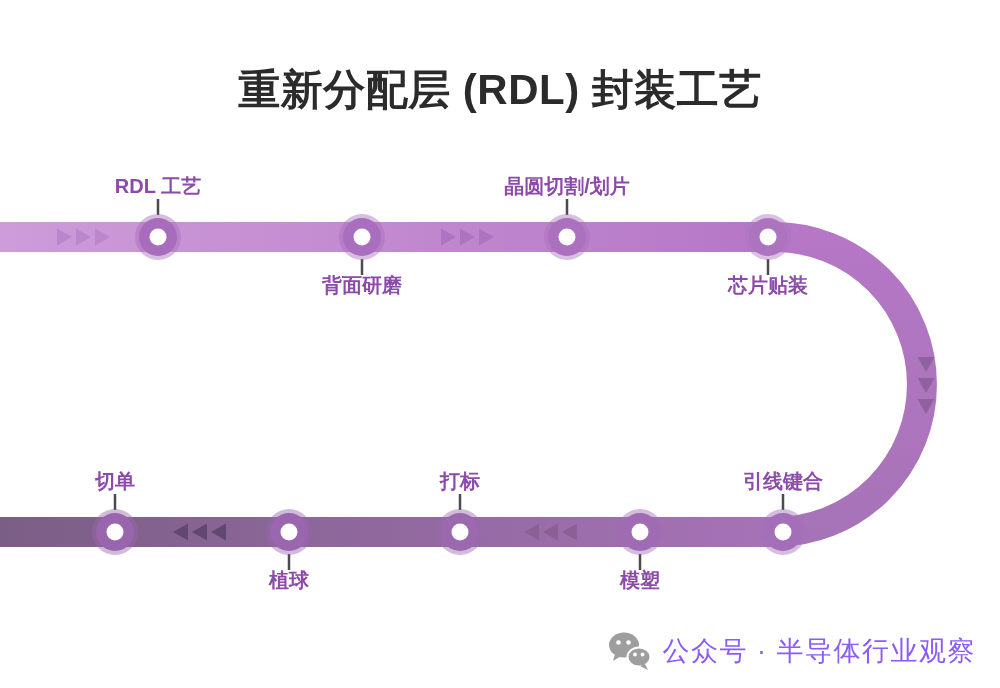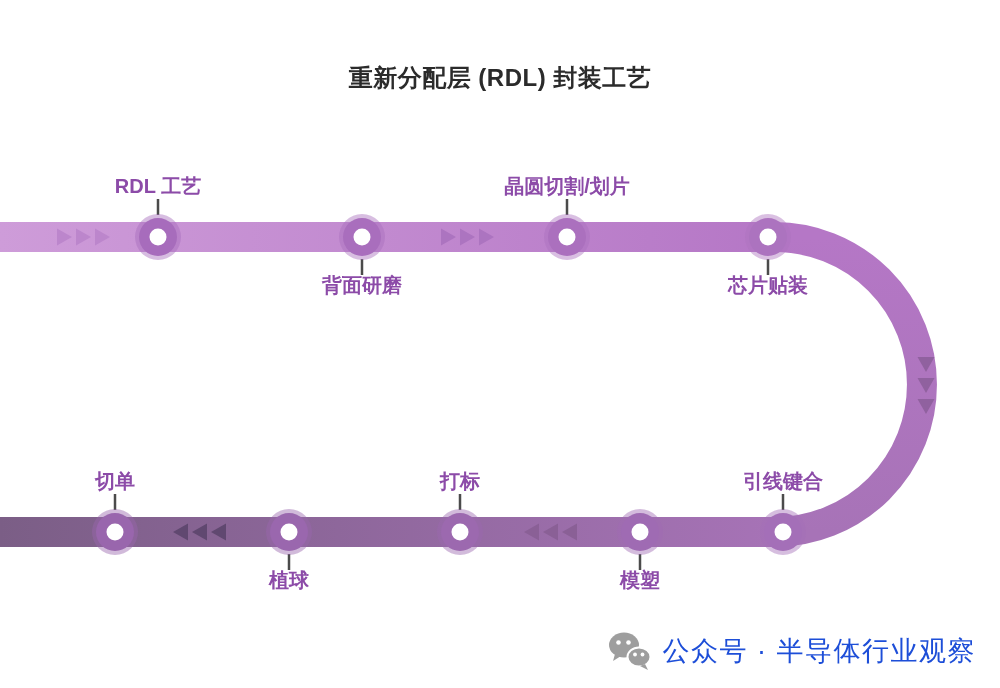--- a/index.html
+++ b/index.html
@@ -2,21 +2,21 @@
 <html><head>
 <meta charset="utf-8">
 <style>
   html,body { margin:0; padding:0; background:#ffffff; }
   .page {
     position:relative; width:1000px; height:688px; background:#ffffff;
     overflow:hidden; font-family:"Liberation Sans","DejaVu Sans",sans-serif;
   }
   .title {
     position:absolute; top:62px; left:0; width:100%; margin:0;
-    text-align:center; font-size:24px; font-weight:800; color:#2b2b2b;
+    text-align:center; font-size:42px; font-weight:800; color:#2b2b2b;
     letter-spacing:0.5px;
   }
   #diagram { position:absolute; left:0; top:0; }
   #diagram text { font-family:"Liberation Sans","DejaVu Sans",sans-serif; }
   .watermark {
     position:absolute; right:24px; bottom:16px;
     display:flex; align-items:center; gap:10px;
     font-size:27px; letter-spacing:1.5px; color:#b2b2b2;
   }
   .watermark .wicon { display:inline-flex; }
@@ -129,21 +129,21 @@
       </g>
       <g>
         <line x1="115" y1="494" x2="115" y2="510" stroke="#4B4B4B" stroke-width="2.5"></line>
         <circle cx="115" cy="532" r="23" fill="#9966AD" opacity="0.45"></circle>
         <circle cx="115" cy="532" r="19" fill="#9966AD"></circle>
         <circle cx="115" cy="532" r="8.5" fill="#FFFFFF"></circle>
         <text x="115" y="488" text-anchor="middle" font-size="20" font-weight="700" fill="#8C4BA8">切单</text>
       </g>
     </svg>
 
-  <div class="watermark" style="color: #1d4ed8;">
+  <div class="watermark" style="color: #8b5cf6;">
     <span class="wicon">
       <svg width="46" height="42" viewBox="0 0 46 42">
         <g id="wicon-g" fill="#9E9E9E">
           <ellipse cx="17" cy="15" rx="15" ry="12.5"></ellipse>
           <path d="M 8 24 L 6 31 L 14 26 Z"></path>
           <ellipse cx="32" cy="27" rx="11.5" ry="9.5" stroke="#ffffff" stroke-width="2"></ellipse>
           <path d="M 38 34 L 41 40 L 33 36 Z"></path>
           <circle cx="11.5" cy="12.5" r="2.3" fill="#ffffff"></circle>
           <circle cx="21.5" cy="12.5" r="2.3" fill="#ffffff"></circle>
           <circle cx="28" cy="24.5" r="1.9" fill="#ffffff"></circle>

